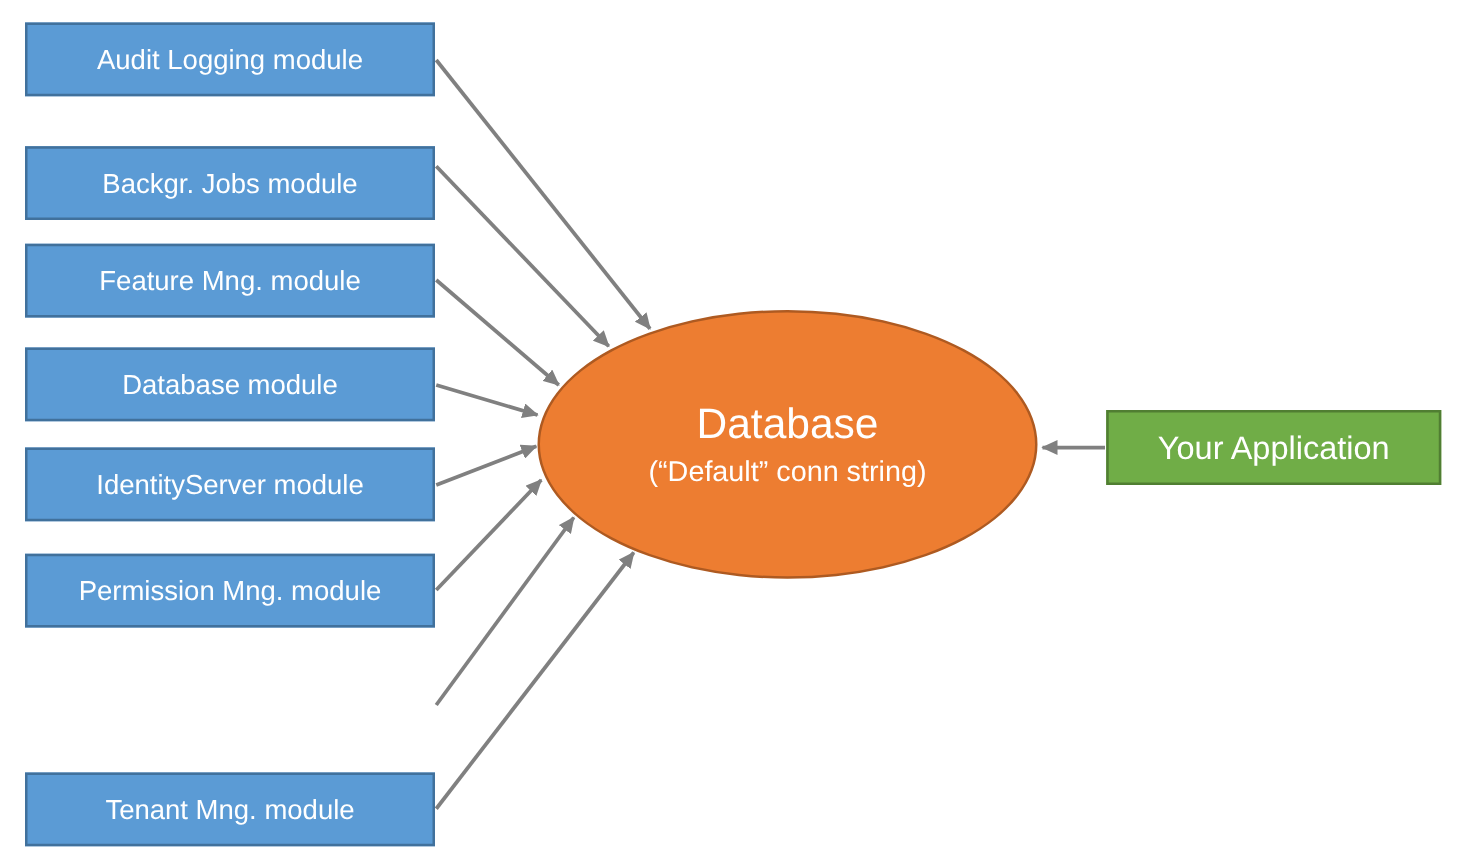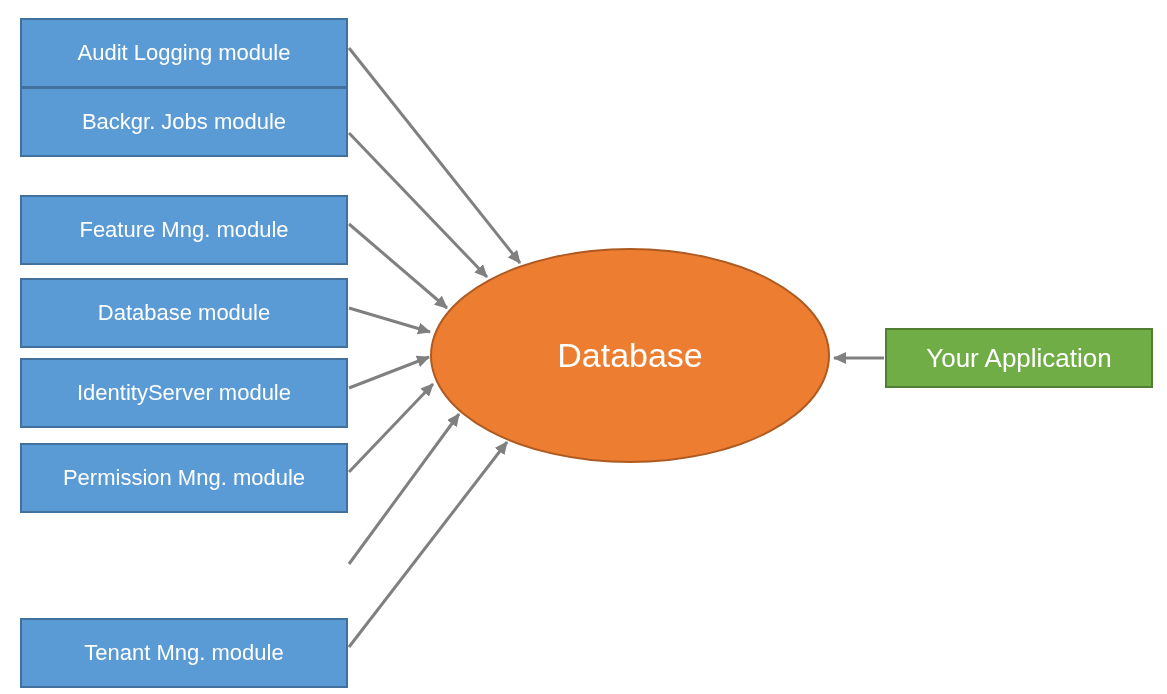--- a/index.html
+++ b/index.html
@@ -30,21 +30,21 @@
   .arrow-line{
     stroke:var(--arrow);
     stroke-width:3;
     fill:none;
   }
   .arrowhead-shape{ fill:var(--arrow); }
   .module{
     position:absolute;
     left:20px;
     width:328px;
-    height:70px;
+    height:59px;
     background:var(--module-fill);
     border:2px solid var(--module-border);
     display:flex;
     align-items:center;
     justify-content:center;
     color:var(--label-text);
     font-size:22px;
     text-align:center;
   }
   .db-ellipse{
@@ -104,40 +104,41 @@
     <line class="arrow-line" x1="349" y1="388" x2="429" y2="357" marker-end="url(#arrowhead)"></line>
     <line class="arrow-line" x1="349" y1="472" x2="433" y2="384" marker-end="url(#arrowhead)"></line>
     <line class="arrow-line" x1="349" y1="564" x2="459" y2="414" marker-end="url(#arrowhead)"></line>
     <line class="arrow-line" x1="349" y1="647" x2="507" y2="442" marker-end="url(#arrowhead)"></line>
     <line class="arrow-line" x1="884" y1="358" x2="834" y2="358" marker-end="url(#arrowhead)"></line>
   </svg>
 
   <div class="module" style="top:18px">
     <span>Audit Logging module</span>
   </div>
-  <div class="module" style="top:87px">
+  <div class="module" style="top:117px">
     <span>Backgr. Jobs module</span>
   </div>
   <div class="module" style="top:195px">
     <span>Feature Mng. module</span>
   </div>
   <div class="module" style="top:278px">
     <span>Database module</span>
   </div>
   <div class="module" style="top:358px">
     <span>IdentityServer module</span>
   </div>
   <div class="module" style="top:443px">
     <span>Permission Mng. module</span>
   </div>
   <div class="module" style="top:618px">
     <span>Tenant Mng. module</span>
   </div>
 
   <div class="db-ellipse">
     <div class="db-title">Database</div>
+    <div class="db-sub">(“Default” conn string)</div>
   </div>
 
   <div class="app-box">
     <span>Your Application</span>
   </div>
 
 </div>
 
 </body></html>

